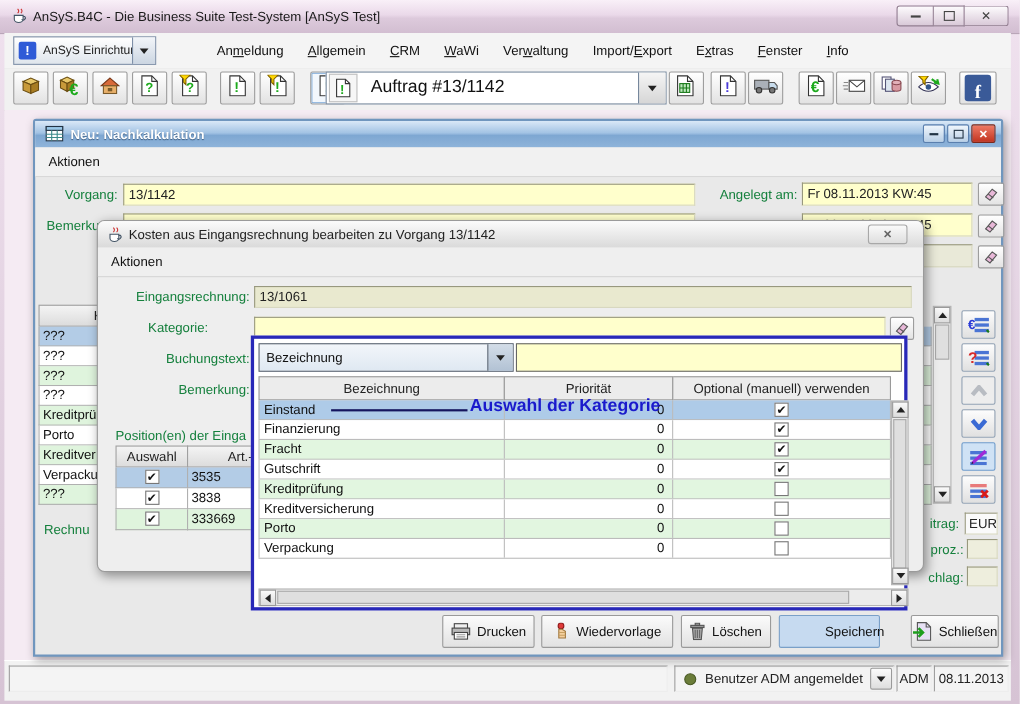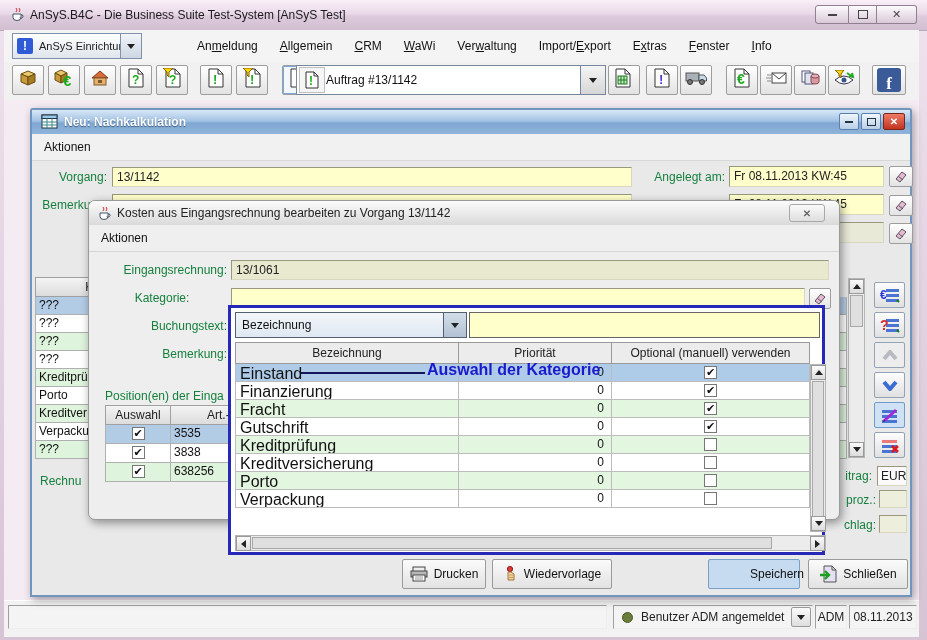--- a/index.html
+++ b/index.html
@@ -37,21 +37,21 @@
   .mi{line-height:32px;padding:0 11px;font-size:12px;color:#111;cursor:default;white-space:nowrap;}
 
   .toolbar{position:absolute;left:4px;top:62px;width:915px;height:38px;background:#f1f1f1;border-bottom:1px solid #c9c9c9;}
   .tbtn{position:absolute;top:3px;width:32px;height:30px;border:1px solid #9d9d9d;border-radius:2px;
     background:linear-gradient(180deg,#ffffff,#e2e2e2);display:flex;align-items:center;justify-content:center;box-sizing:border-box;}
   .tbtn.sel{box-shadow:inset 0 0 0 1px #7aa8d8;background:#f2f7fc;}
   .ctx-combo{position:absolute;left:292px;top:3px;width:310px;height:30px;border:1px solid #76879c;background:#fff;
     display:flex;align-items:center;box-sizing:border-box;}
   .ctx-iconbox{width:24px;height:24px;margin-left:2px;border:1px solid #bfbfbf;background:#f6f6f6;
     display:flex;align-items:center;justify-content:center;}
-  .ctx-label{flex:1;font-size:12px;color:#111;margin-left:1px;white-space:nowrap;overflow:hidden;}
+  .ctx-label{flex:1;font-size:16px;color:#111;margin-left:12px;white-space:nowrap;overflow:hidden;}
   .ctx-arrow{width:24px;height:28px;border-left:1px solid #76879c;background:linear-gradient(180deg,#f5f5f5,#d6d6d6);
     display:flex;align-items:center;justify-content:center;}
 
   .mdi-bg{position:absolute;left:4px;top:100px;width:915px;height:500px;background:#f5ebf3;}
 
   
   .child{position:absolute;left:30px;top:108px;width:882px;height:489px;background:#e9e9e9;
     border:2px solid #7096be;border-radius:3px 3px 0 0;box-shadow:2px 3px 9px rgba(0,0,0,.35);box-sizing:border-box;z-index:10;}
   .child-tb{position:absolute;left:0;top:0;right:0;height:24px;
     background:linear-gradient(180deg,#d9e8f7 0%,#a3c3e4 45%,#7ea7d2 55%,#8fb4da 100%);}
@@ -111,21 +111,21 @@
     display:flex;background:linear-gradient(180deg,#f2f6fa,#dfe8f2);}
   .combo-label{flex:1;font-size:12px;color:#111;line-height:24px;padding-left:6px;white-space:nowrap;overflow:hidden;}
   .combo-arrow{width:22px;border-left:1px solid #55606e;background:linear-gradient(180deg,#d3dde8,#b2c2d4);
     display:flex;align-items:center;justify-content:center;}
   .pop-h{position:absolute;top:34px;height:22px;box-sizing:border-box;border:1px solid #9a9a9a;background:#ececec;
     font-size:12px;color:#222;text-align:center;line-height:20px;white-space:nowrap;overflow:hidden;}
   .prow{position:absolute;left:4px;width:575px;height:18px;display:flex;box-sizing:border-box;border-bottom:1px solid #bcbcbc;background:#fff;}
   .prow.g{background:#e2f6e0;}
   .prow.s{background:#aecbe8;}
   .pc1{width:224px;box-sizing:border-box;border-left:1px solid #bcbcbc;border-right:1px solid #bcbcbc;
-    font-size:16px;color:#111;padding:1px 4px;white-space:nowrap;overflow:hidden;}
+    font-size:12px;color:#111;padding:1px 4px;white-space:nowrap;overflow:hidden;}
   .pc2{width:153px;box-sizing:border-box;border-right:1px solid #bcbcbc;font-size:12px;color:#111;
     text-align:right;padding:1px 7px;}
   .pc3{width:198px;box-sizing:border-box;border-right:1px solid #bcbcbc;display:flex;align-items:center;justify-content:center;}
   .cb{width:13px;height:13px;border:1px solid #777;background:#fff;display:inline-flex;align-items:center;
     justify-content:center;font-size:11px;color:#111;box-sizing:border-box;}
   .cb.checked::after{content:"✔";}
   .annot-line{position:absolute;height:2px;background:#15155e;z-index:35;}
   .annot{position:absolute;font-size:16px;font-weight:bold;color:#1a1acc;white-space:nowrap;z-index:35;text-align:right;}
 
   
@@ -466,29 +466,38 @@
       <span>Drucken</span>
     </div>
     <div class="pushbtn" style="left:460px;width:120px;">
       <svg width="15" height="17">
           <circle cx="7" cy="3" r="2.6" fill="#e03a3a" stroke="#901a1a"></circle>
           <path d="M5 6 v8 h6 v-6 l-3 -2 z" fill="#f4cf9e" stroke="#a07840"></path>
           <path d="M5 9 h6 M5 11.5 h6" stroke="#c8a060"></path>
         </svg>
       <span>Wiedervorlage</span>
     </div>
+    <div class="pushbtn" style="left:587px;width:82px;">
+      <svg width="14" height="16">
+          <rect x="1" y="2.5" width="12" height="2" fill="#999" stroke="#555"></rect>
+          <rect x="5" y="0.5" width="4" height="2" fill="#999" stroke="#555"></rect>
+          <path d="M2.5 5 h9 l-1 10.5 h-7 z" fill="#aaa" stroke="#555"></path>
+          <path d="M5 6.5 v7.5 M7 6.5 v7.5 M9 6.5 v7.5" stroke="#666"></path>
+        </svg>
+      <span>Löschen</span>
+    </div>
     <div class="pushbtn on" style="left:676px;width:92px;">
       <svg width="16" height="18">
           <path d="M1 1 h10 l4 4 v12 h-14 z" fill="#e6e0f4" stroke="#555"></path>
           <path d="M11 1 v4 h4" fill="none" stroke="#555"></path>
           <path d="M4 10 l3 4 5 -9" stroke="#1e9e1e" stroke-width="2.4" fill="none"></path>
         </svg>
       <span>Speichern</span>
     </div>
-    <div class="pushbtn" style="left:776px;width:100px;align-items:center;">
+    <div class="pushbtn" style="left:796px;width:80px;align-items:center;">
       <svg width="18" height="18">
           <path d="M5 1 h8 l4 4 v12 h-12 z" fill="#e6e0f4" stroke="#555"></path>
           <path d="M13 1 v4 h4" fill="none" stroke="#555"></path>
           <path d="M1 10 h8 M6 6 l4 4 -4 4" stroke="#1e9e1e" stroke-width="2.4" fill="none"></path>
         </svg>
       <span>Schließen</span>
     </div>
   </div>
 
   <div class="dialog">
@@ -524,21 +533,21 @@
 
     <div class="lbl" style="left:16px;top:188px;">Position(en) der Einga</div>
 
     <div class="gridhead" style="left:16px;top:204px;width:66px;height:20px;line-height:18px;">Auswahl</div>
     <div class="gridhead" style="left:81px;top:204px;width:112px;height:20px;line-height:18px;">Art.-Nr.</div>
     <div class="grow s" style="left:16px;top:224px;width:66px;height:19px;text-align:center;"><span class="cb checked"></span></div>
     <div class="grow s" style="left:81px;top:224px;width:112px;height:19px;">3535</div>
     <div class="grow" style="left:16px;top:243px;width:66px;height:19px;text-align:center;"><span class="cb checked"></span></div>
     <div class="grow" style="left:81px;top:243px;width:112px;height:19px;">3838</div>
     <div class="grow g" style="left:16px;top:262px;width:66px;height:19px;text-align:center;"><span class="cb checked"></span></div>
-    <div class="grow g" style="left:81px;top:262px;width:112px;height:19px;">638256</div>
+    <div class="grow g" style="left:81px;top:262px;width:112px;height:19px;">333669</div>
   </div>
 
   <div class="popup">
     <div class="combo">
       <span class="combo-label">Bezeichnung</span>
       <span class="combo-arrow">
           <span class="tri-d"></span>
         </span>
     </div>
     <div class="fld" style="left:238px;top:4px;width:351px;height:26px;border:1px solid #666;"></div>

